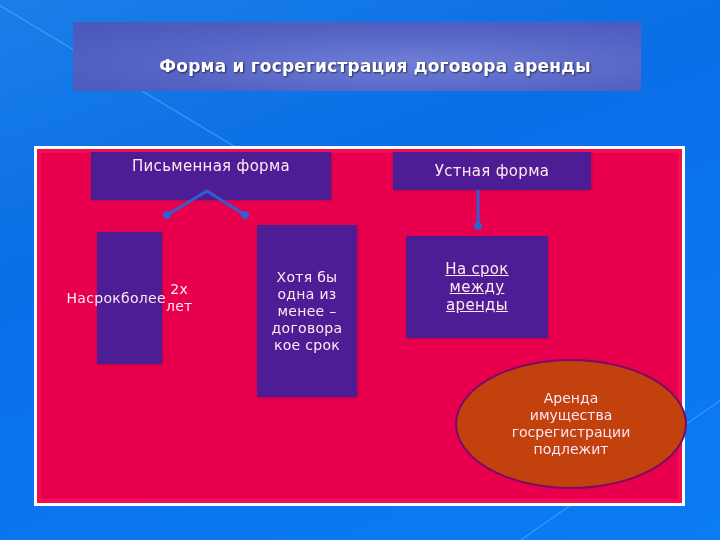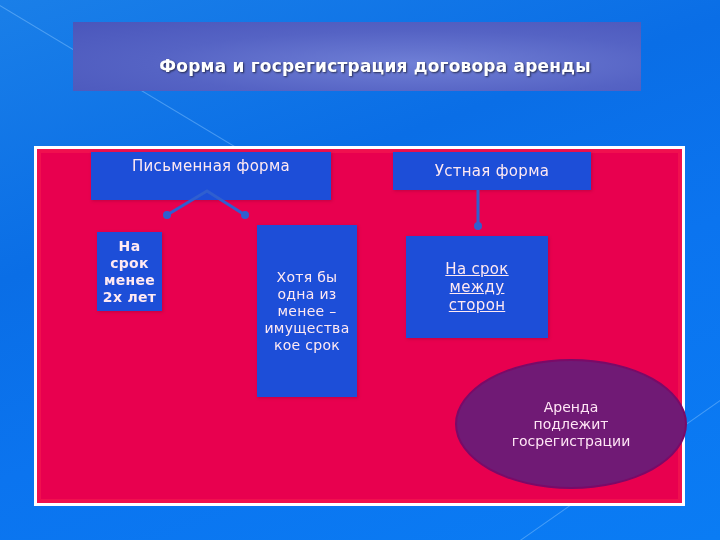--- a/index.html
+++ b/index.html
@@ -19,29 +19,29 @@
     text-shadow: 1px 1px 2px rgba(0,0,0,0.6);
     padding-left: 36px;
     margin-top: 19px;
   }
   .panel {
     position: absolute; left: 34px; top: 146px; width: 651px; height: 360px;
     background: #e8004f; border: 3px solid #ffffff; box-sizing: border-box;
     box-shadow: inset 0 0 0 4px #f0104f;
   }
   .box {
-    position: absolute; background: #1d4ed8; color: #ffe9f2;
+    position: absolute; background: #4c1d95; color: #ffe9f2;
     box-shadow: 1px 1px 3px rgba(120,0,40,0.35);
     display: flex; align-items: center; justify-content: center; text-align: center;
     font-size: 14px; line-height: 17px; letter-spacing: 0.3px;
   }
   .box.head { align-items: flex-start; padding-top: 6px; box-sizing: border-box; font-size: 15px; }
   .ellipse {
     position: absolute; left: 455px; top: 359px; width: 232px; height: 130px;
-    border-radius: 50%; background: #701a75; border: 2px solid #7a0a68;
+    border-radius: 50%; background: #c2410c; border: 2px solid #7a0a68;
     box-sizing: border-box; color: #ffe6f6; display: flex; align-items: center;
     justify-content: center; text-align: center; font-size: 14px; line-height: 17px;
   }
   svg.connectors { position: absolute; left: 0; top: 0; width: 720px; height: 540px; pointer-events: none; }
 </style>
 </head>
 <body>
 
 <div class="diag-line" style="left:0;top:5px;width:780px;transform:rotate(31deg);"></div>
 <div class="diag-line" style="left:520px;top:540px;width:300px;transform:rotate(-35deg);"></div>
@@ -49,50 +49,51 @@
 <div class="title-bar">
   <span class="title-text">Форма и госрегистрация договора аренды</span>
 </div>
 
 <div class="panel"></div>
 
 <div class="box head" style="left:91px;top:152px;width:240px;height:48px;">
   <span>Письменная форма</span>
 </div>
 
-<div class="box" style="left:97px;top:232px;width:65px;height:79px;flex-direction:column;font-weight:bold;">
+<div class="box" style="left:97px;top:232px;width:65px;height:132px;flex-direction:row;">
   <span>На</span>
   <span>срок</span>
-  <span>менее</span>
+  <span>более</span>
   <span>2х лет</span>
 </div>
 
 <div class="box" style="left:225px;top:225px;width:100px;height:172px;flex-direction:column;margin-left:32px;">
   <span>Хотя бы</span>
   <span>одна из</span>
   <span>менее –</span>
-  <span>имущества</span>
+  <span>договора</span>
   <span>кое срок</span>
 </div>
 
 <div class="box" style="left:393px;top:152px;width:198px;height:38px;font-size:15px;">
   <span>Устная форма</span>
 </div>
 
 <div class="box" style="left:406px;top:236px;width:142px;height:102px;flex-direction:column;font-size:15px;line-height:18px;text-decoration:underline;">
   <span>На срок</span>
   <span>между</span>
-  <span>сторон</span>
+  <span>аренды</span>
 </div>
 
 <div class="ellipse">
   <div style="display:flex;flex-direction:column;">
     <span>Аренда</span>
+    <span>имущества</span>
+    <span>госрегистрации</span>
     <span>подлежит</span>
-    <span>госрегистрации</span>
   </div>
 </div>
 
 <svg class="connectors" viewBox="0 0 720 540">
   <g stroke="#2f5fd0" stroke-width="3" fill="none">
     <polyline points="167,215 207,191 245,215"></polyline>
   </g>
   <circle cx="167" cy="215" r="4" fill="#2f5fd0"></circle>
   <circle cx="245" cy="215" r="4" fill="#2f5fd0"></circle>
   <line x1="478" y1="190" x2="478" y2="224" stroke="#2f5fd0" stroke-width="3"></line>

